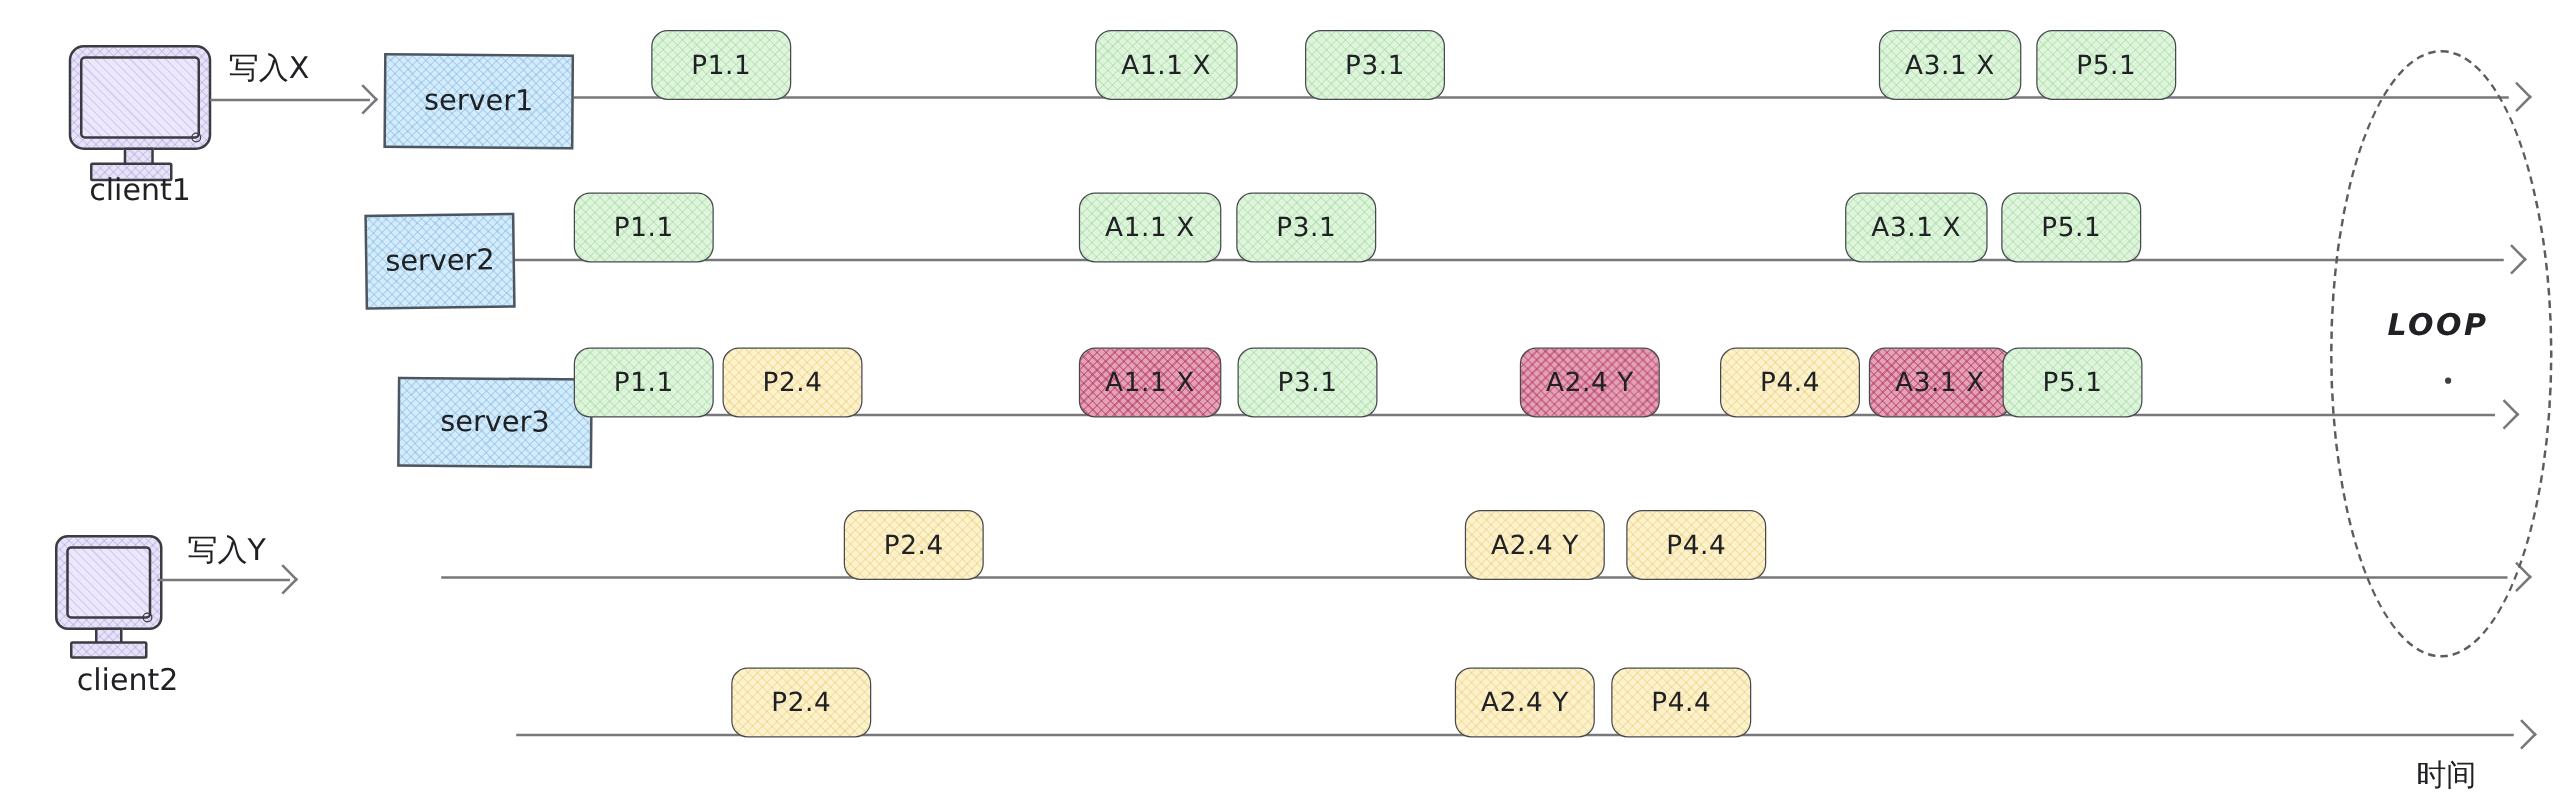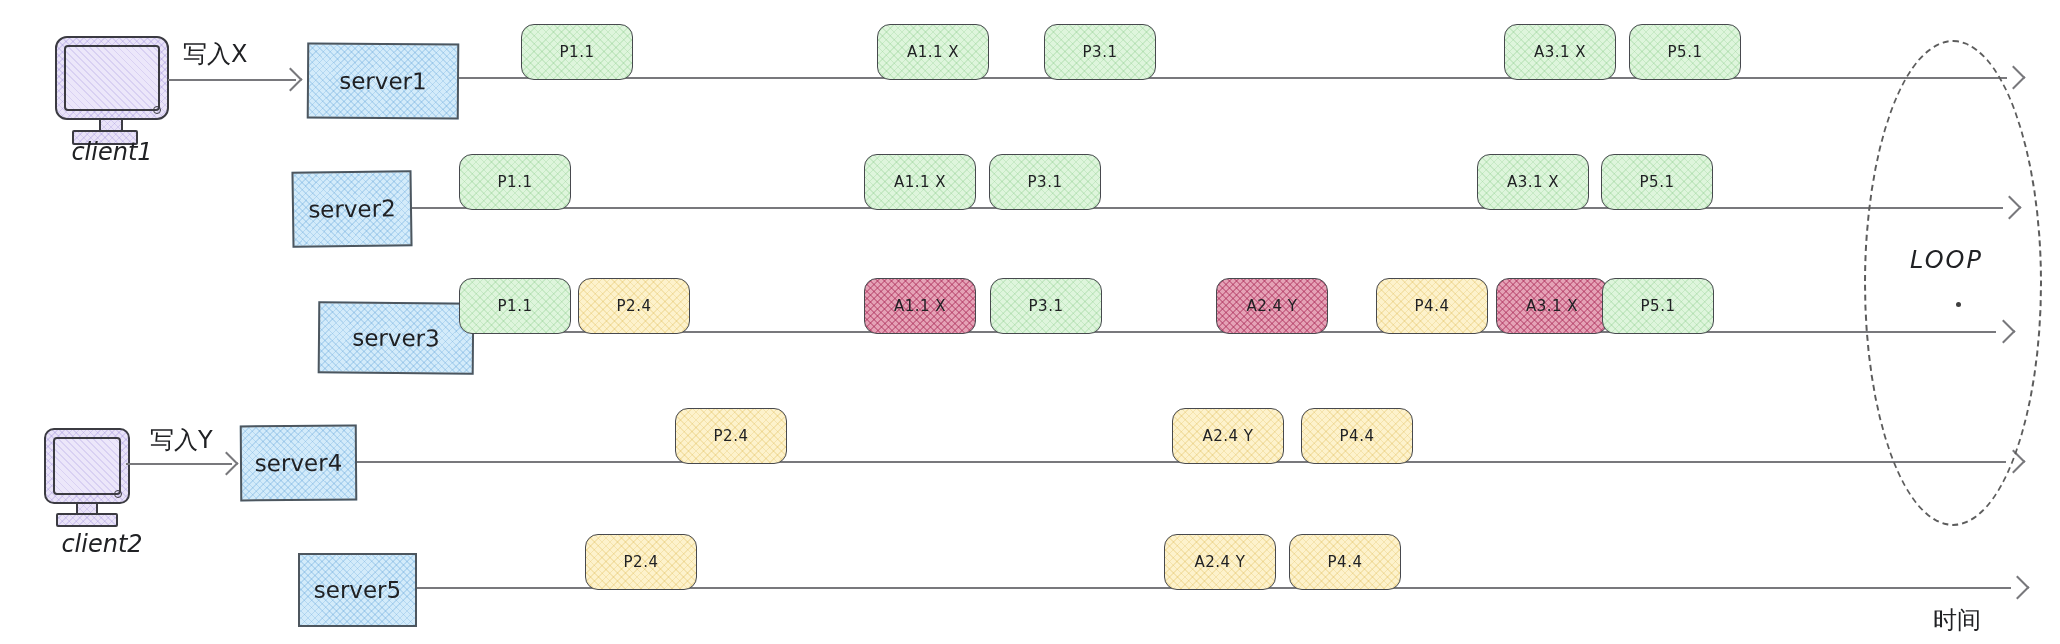--- a/index.html
+++ b/index.html
@@ -32,30 +32,30 @@
   .timeline{position:absolute;height:2px;background:#78787c;
     box-shadow:0 3px 0 -1.2px rgba(120,120,124,.45);}
   .ah{position:absolute;width:15px;height:15px;
     border-top:2.4px solid #78787c;border-right:2.4px solid #78787c;
     transform:rotate(45deg);}
   
   .server{position:absolute;border:2px solid #4d565e;display:flex;align-items:center;justify-content:center;
     font-size:23px;}
   .event{position:absolute;transform:translateX(-50%);height:54px;min-width:70px;padding:0 20px;
     border:1.9px solid #47494e;border-radius:13px;display:flex;align-items:center;justify-content:center;
-    font-size:15px;letter-spacing:.5px;white-space:nowrap;text-align:center;}
+    font-size:21px;letter-spacing:.5px;white-space:nowrap;text-align:center;}
   
   .monitor{position:absolute;border:2.5px solid #3b3b42;border-radius:12px;}
   .screen{position:absolute;inset:7px;border:2px solid #3b3b42;border-radius:4px;
     background:repeating-linear-gradient(45deg, rgba(128,108,208,.18) 0 1.2px, transparent 1.2px 5px),#ece7fa;}
   .pwr{position:absolute;right:6px;bottom:4px;width:6px;height:6px;border:1.6px solid #3b3b42;border-radius:50%;}
   .stand{position:absolute;border:2.5px solid #3b3b42;}
   .base{position:absolute;border:2.5px solid #3b3b42;border-radius:2px;}
   .lbl{position:absolute;font-size:24px;white-space:nowrap;}
-  .lbl-c{transform:translateX(-50%);font-style:italic;}
+  .lbl-c{transform:translateX(-50%);}
   .loop-ellipse{position:absolute;border:2px dashed #5c5c5c;border-radius:50%;}
   .loop-text{position:absolute;font-size:24px;font-style:italic;letter-spacing:2px;}
   .dot{position:absolute;width:5px;height:5px;border-radius:50%;background:#3f3f3f;}
 </style>
 </head>
 <body>
 
 <div id="canvas">
 
   <div class="monitor hatch-p" style="left:55px;top:36px;width:110px;height:80px;">
@@ -113,35 +113,29 @@
   <div class="event hatch-y" style="left:634px;top:278px;">P2.4</div>
   <div class="event hatch-r" style="left:920px;top:278px;">A1.1 X</div>
   <div class="event hatch-g" style="left:1046px;top:278px;">P3.1</div>
   <div class="event hatch-r" style="left:1272px;top:278px;">A2.4 Y</div>
   <div class="event hatch-y" style="left:1432px;top:278px;">P4.4</div>
   <div class="event hatch-r" style="left:1552px;top:278px;">A3.1 X</div>
   <div class="event hatch-g" style="left:1658px;top:278px;">P5.1</div>
 
   <div class="timeline" style="left:353px;top:461px;width:1653px;"></div>
   <div class="ah" style="left:2005px;top:453px;"></div>
-  <div class="server hatch-b" style="left:240px;top:425px;width:113px;height:72px;transform:rotate(-.4deg);">
-    <span>server4</span>
-  </div>
   <div class="event hatch-y" style="left:731px;top:408px;">P2.4</div>
   <div class="event hatch-y" style="left:1228px;top:408px;">A2.4 Y</div>
   <div class="event hatch-y" style="left:1357px;top:408px;">P4.4</div>
 
   <div class="timeline" style="left:413px;top:587px;width:1598px;"></div>
   <div class="ah" style="left:2009px;top:579px;"></div>
-  <div class="server hatch-b" style="left:298px;top:553px;width:115px;height:70px;">
-    <span>server5</span>
-  </div>
   <div class="event hatch-y" style="left:641px;top:534px;">P2.4</div>
   <div class="event hatch-y" style="left:1220px;top:534px;">A2.4 Y</div>
   <div class="event hatch-y" style="left:1345px;top:534px;">P4.4</div>
 
   <div class="loop-ellipse" style="left:1864px;top:40px;width:174px;height:482px;"></div>
-  <div class="loop-text" style="left:1910px;top:246px;">LOOP</div>
+  <div class="loop-text" style="left:1910px;top:246px;font-weight:bold;">LOOP</div>
   <div class="dot" style="left:1956px;top:302px;"></div>
 
   <div class="lbl" style="left:1933px;top:604px;">时间</div>
 
 </div>
 
 </body></html>

